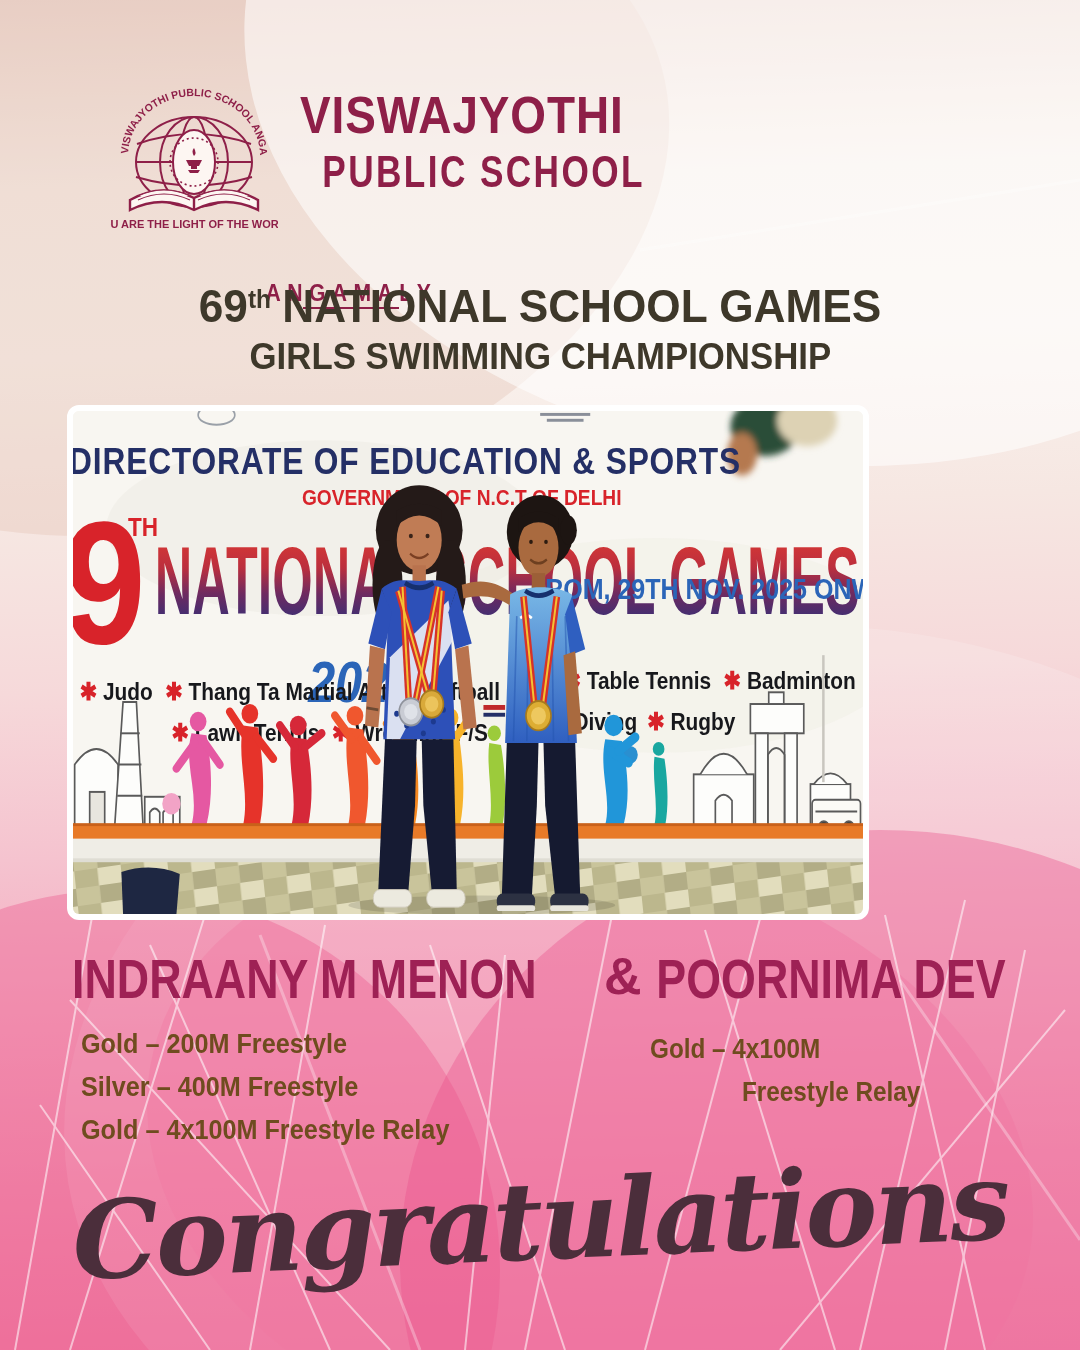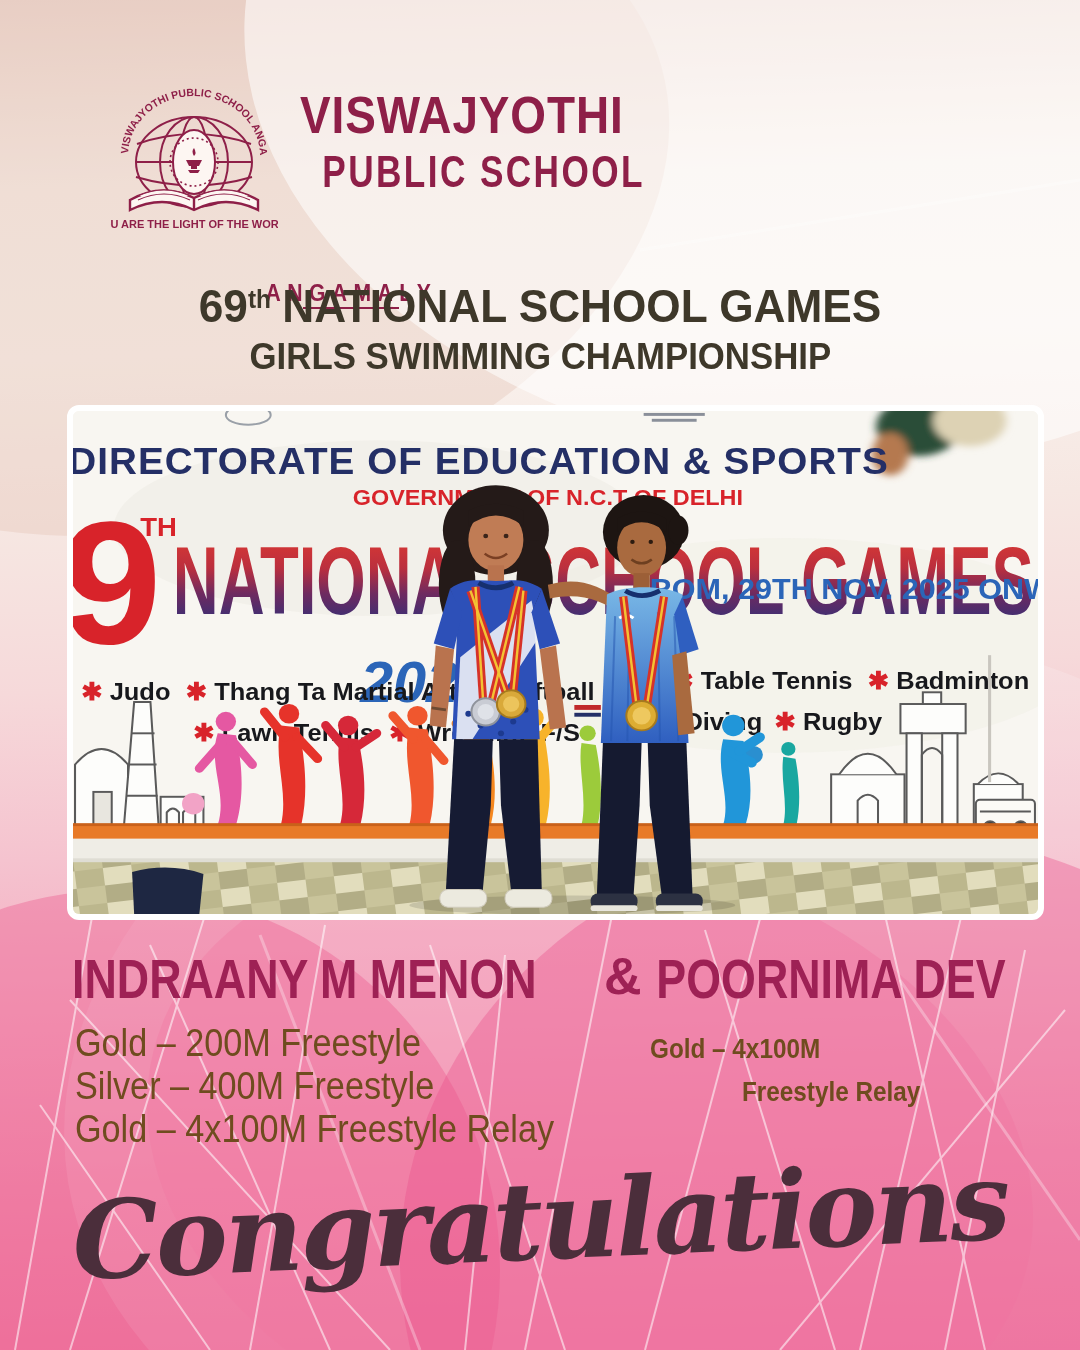--- a/index.html
+++ b/index.html
@@ -33,32 +33,32 @@
 
   
   .titleblock{position:absolute;left:0;top:278px;width:1080px;text-align:center;color:#3e382a;}
   .title-l1{font-size:47px;font-weight:800;}
   .title-l1 .squeeze,.title-l2 .squeeze{display:inline-block;transform:scaleX(.94);transform-origin:center;white-space:nowrap;}
   .title-l1 sup{font-size:26px;vertical-align:14px;}
   .t1-rest{margin-left:12px;}
   .title-l2{font-size:37px;font-weight:800;margin-top:3px;}
 
   
-  .photo{position:absolute;left:67px;top:405px;width:977px;height:515px;border:6px solid #ffffff;border-radius:12px;box-sizing:border-box;overflow:hidden;background:#f8f6f1;}
+  .photo{position:absolute;left:67px;top:405px;width:802px;height:515px;border:6px solid #ffffff;border-radius:12px;box-sizing:border-box;overflow:hidden;background:#f8f6f1;}
   .photo svg{display:block;width:100%;height:100%;}
 
   
   .names{position:absolute;left:0;top:946px;width:1080px;height:62px;color:#9e2155;font-weight:800;}
   .nm{position:absolute;font-size:56px;white-space:nowrap;}
   .nm-left{left:72px;transform:scaleX(.8);transform-origin:left center;}
   .nm-amp{left:604px;font-size:52px;}
   .nm-right{right:74px;transform:scaleX(.8);transform-origin:right center;}
 
   
-  .results-left{position:absolute;left:75px;top:1022px;color:#6f4c1f;font-weight:400;font-size:38px;line-height:43px;}
+  .results-left{position:absolute;left:81px;top:1022px;color:#6f4c1f;font-weight:700;font-size:28px;line-height:43px;}
   .results-left div{transform:scaleX(.9);transform-origin:left center;white-space:nowrap;}
   .results-right{position:absolute;left:650px;top:1028px;color:#6f4c1f;font-weight:700;font-size:27px;line-height:43px;}
   .results-right .r1{transform:scaleX(.9);transform-origin:left center;white-space:nowrap;}
   .results-right .r2{margin-left:92px;transform:scaleX(.9);transform-origin:left center;white-space:nowrap;}
 
   
   .congrats{position:absolute;left:0;top:1158px;width:1080px;text-align:center;
     font-family:"DejaVu Serif",serif;font-style:italic;font-weight:700;
     font-size:108px;color:#4b2e3b;transform:rotate(-2.5deg);letter-spacing:-3px;}
 

